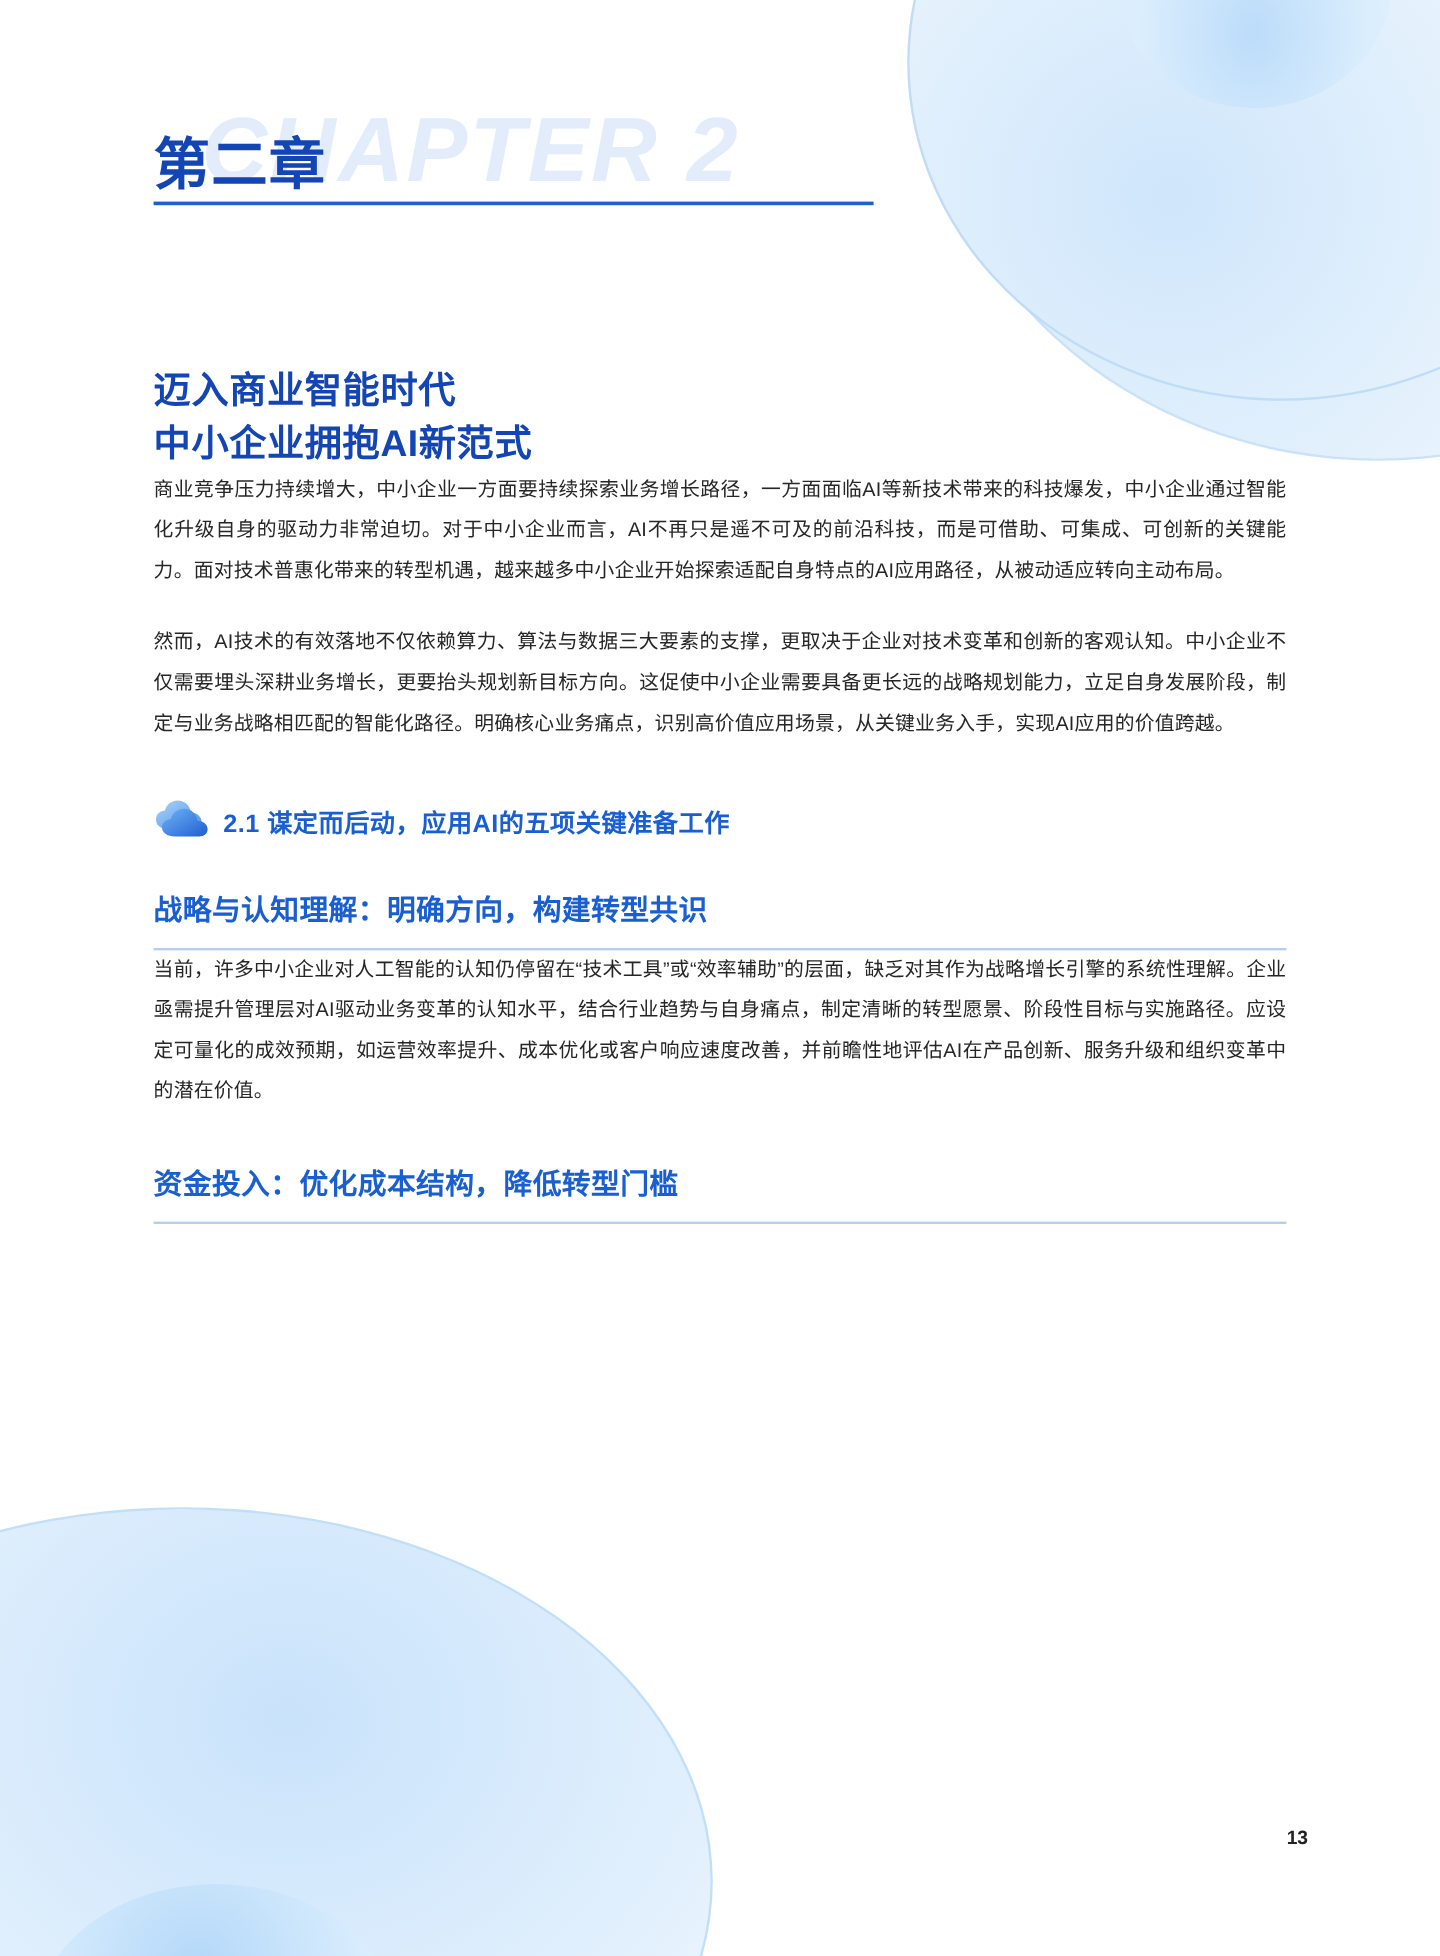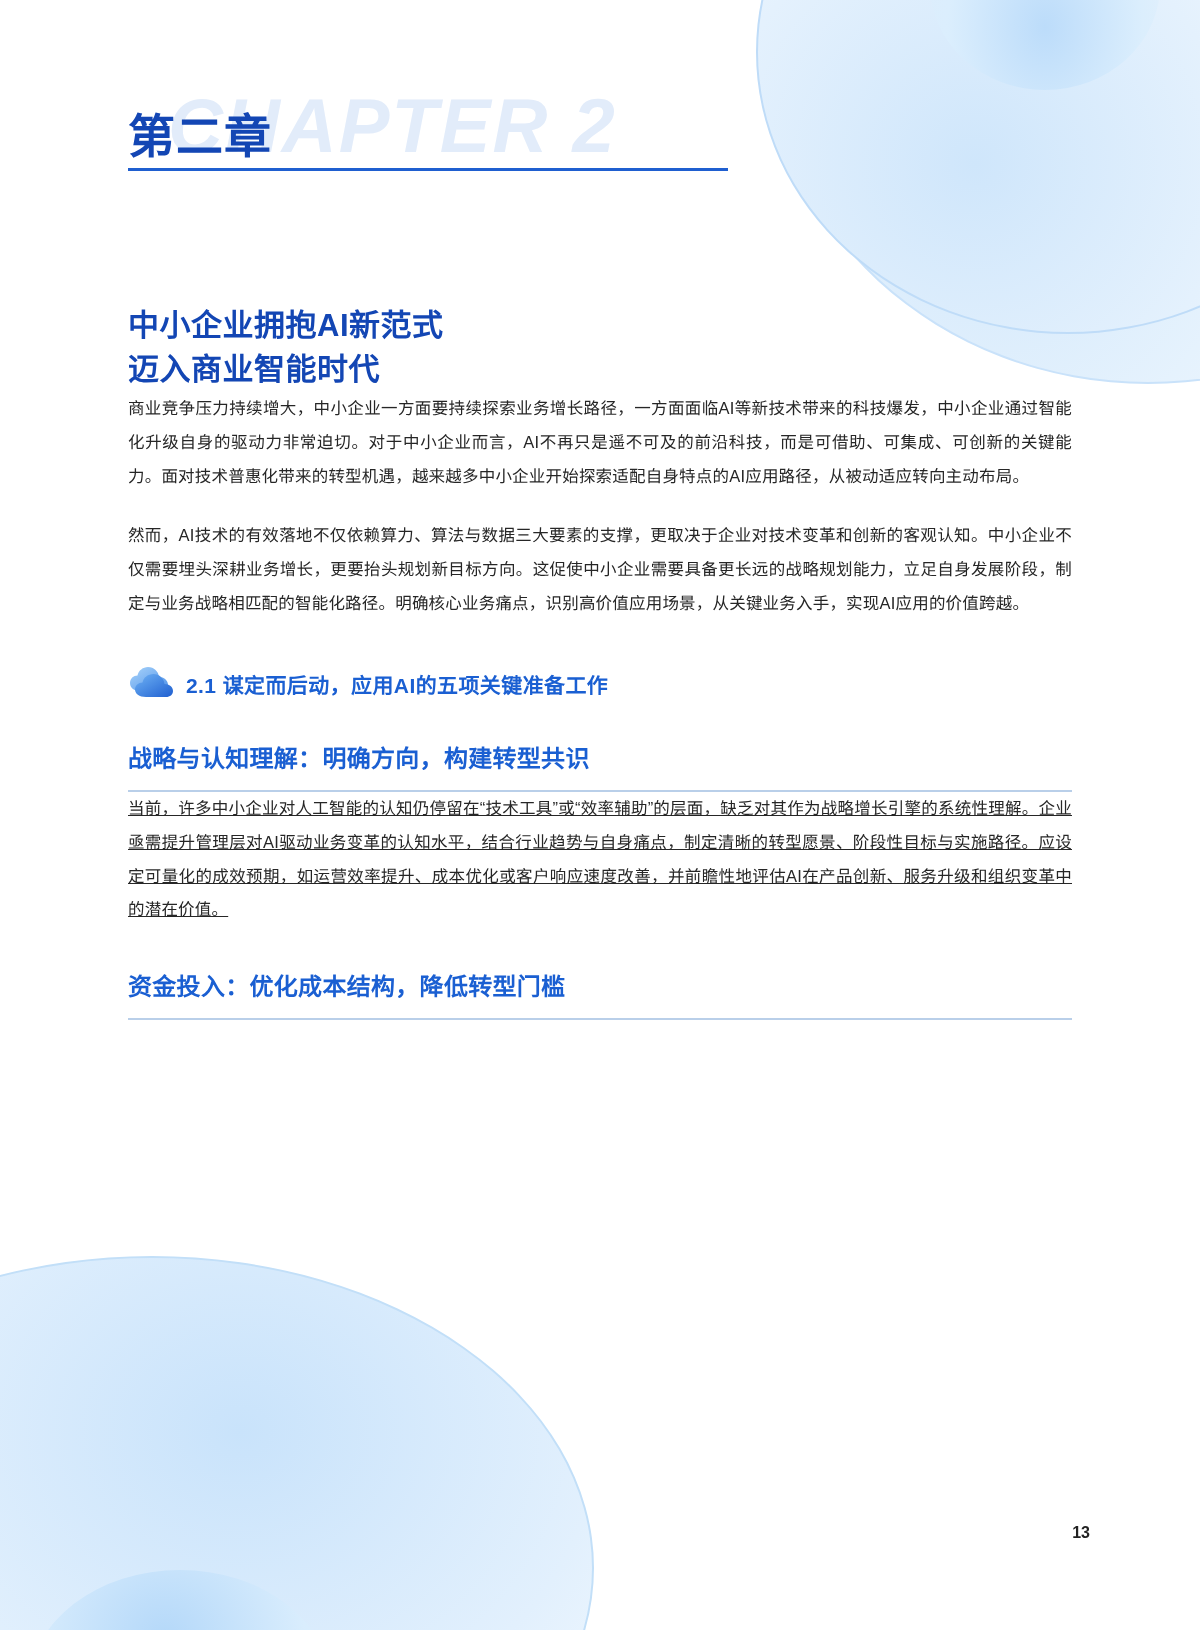--- a/index.html
+++ b/index.html
@@ -165,21 +165,20 @@
     letter-spacing: 0.3px;
     padding-bottom: 16px;
   }
   .sub-rule {
     height: 2px;
     background: #b9cfe9;
     width: 100%;
   }
   .after-rule {
     margin-top: 30px;
-    text-decoration: underline;
   }
 
   .page-number {
     position: absolute;
     right: 110px;
     bottom: 88px;
     font-size: 16px;
     font-weight: 700;
     color: #222222;
     z-index: 6;
@@ -200,22 +199,22 @@
 
   <div class="content">
 
     <div class="chapter-block">
       <div class="chapter-ghost">CHAPTER 2</div>
       <div class="chapter-cn">第二章</div>
       <div class="chapter-rule"></div>
     </div>
 
     <div class="title-block">
+      <div class="title-line">迈入商业智能时代</div>
       <div class="title-line">中小企业拥抱AI新范式</div>
-      <div class="title-line">迈入商业智能时代</div>
     </div>
 
     <p class="body first-para">商业竞争压力持续增大，中小企业一方面要持续探索业务增长路径，一方面面临AI等新技术带来的科技爆发，中小企业通过智能化升级自身的驱动力非常迫切。对于中小企业而言，AI不再只是遥不可及的前沿科技，而是可借助、可集成、可创新的关键能力。面对技术普惠化带来的转型机遇，越来越多中小企业开始探索适配自身特点的AI应用路径，从被动适应转向主动布局。</p>
     <p class="body">然而，AI技术的有效落地不仅依赖算力、算法与数据三大要素的支撑，更取决于企业对技术变革和创新的客观认知。中小企业不仅需要埋头深耕业务增长，更要抬头规划新目标方向。这促使中小企业需要具备更长远的战略规划能力，立足自身发展阶段，制定与业务战略相匹配的智能化路径。明确核心业务痛点，识别高价值应用场景，从关键业务入手，实现AI应用的价值跨越。</p>
 
     <div class="section-heading">
       <span class="cloud-icon">
         <svg viewBox="0 0 46 34" width="46" height="34" xmlns="http://www.w3.org/2000/svg">
           <defs>
             <linearGradient id="cg1" x1="0" y1="0" x2="1" y2="1">

